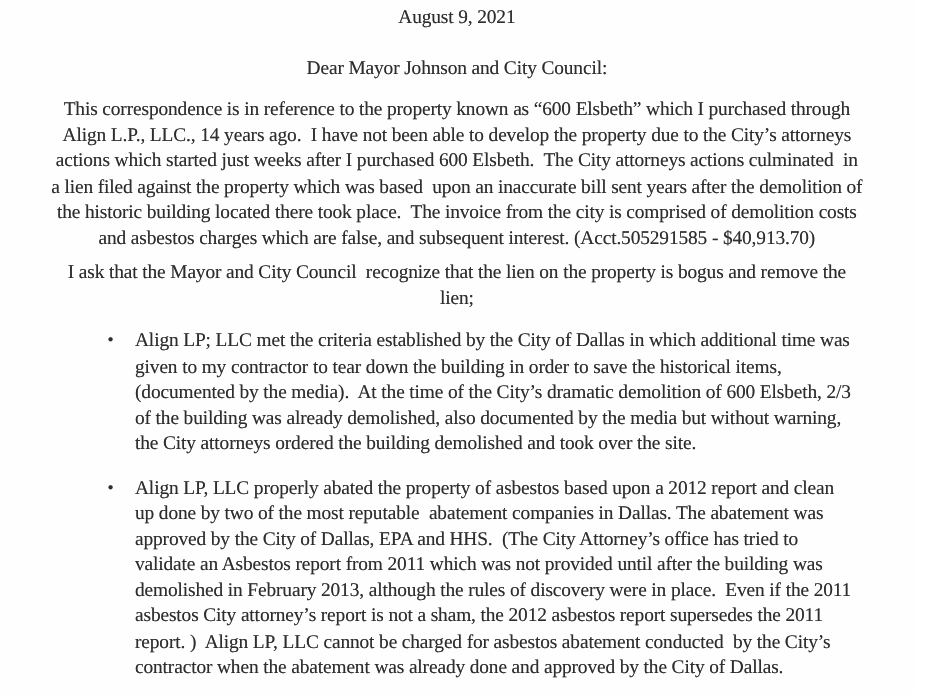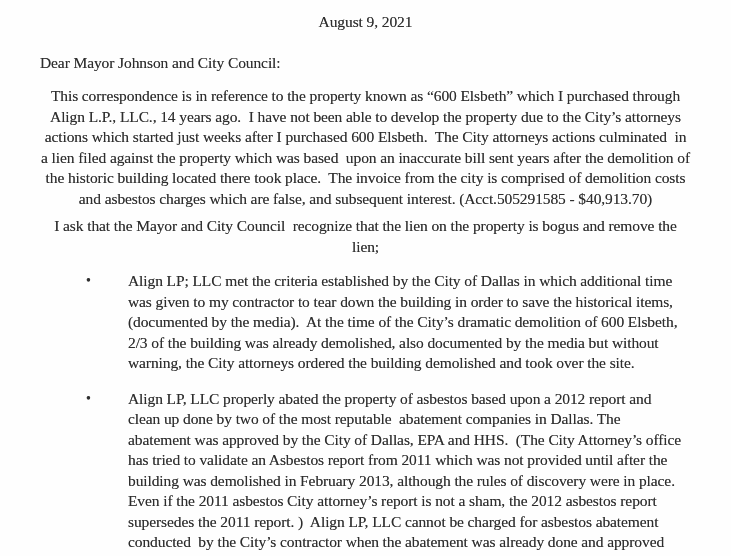--- a/index.html
+++ b/index.html
@@ -9,35 +9,36 @@
   }
   body {
     width: 743px;
     height: 556px;
     overflow: hidden;
   }
   .page {
     box-sizing: border-box;
     width: 731px;
     height: 556px;
-    padding: 12px 40px 0 40px;
+    padding: 4px 40px 0 40px;
     background: #fefefe;
     font-family: "Liberation Serif", "DejaVu Serif", serif;
     font-size: 15.5px;
     line-height: 20.5px;
     letter-spacing: -0.1px;
     color: #2e2e2e;
     text-shadow: 0 0 0.5px rgba(46,46,46,0.55);
   }
   .date {
     text-align: center;
     margin: 0 0 20px 0;
   }
   .salutation {
     margin: 8px 0 13px 0;
+    text-align: center;
   }
   .para {
     margin: 0;
     white-space: pre-wrap;
     text-align: center;
   }
   .para.intro {
     margin-bottom: 7px;
   }
   .para.request {
@@ -56,21 +57,20 @@
   }
   .marker {
     width: 22px;
     flex: 0 0 22px;
     font-size: 14px;
   }
   .bullet-text {
     flex: 1 1 auto;
     white-space: pre-wrap;
     padding-right: 8px;
-    margin-left: 20px;
   }
 </style>
 </head>
 <body>
 
 <div class="page">
   <div class="date">August 9, 2021</div>
 
   <div class="salutation">Dear Mayor Johnson and City Council:</div>
 

